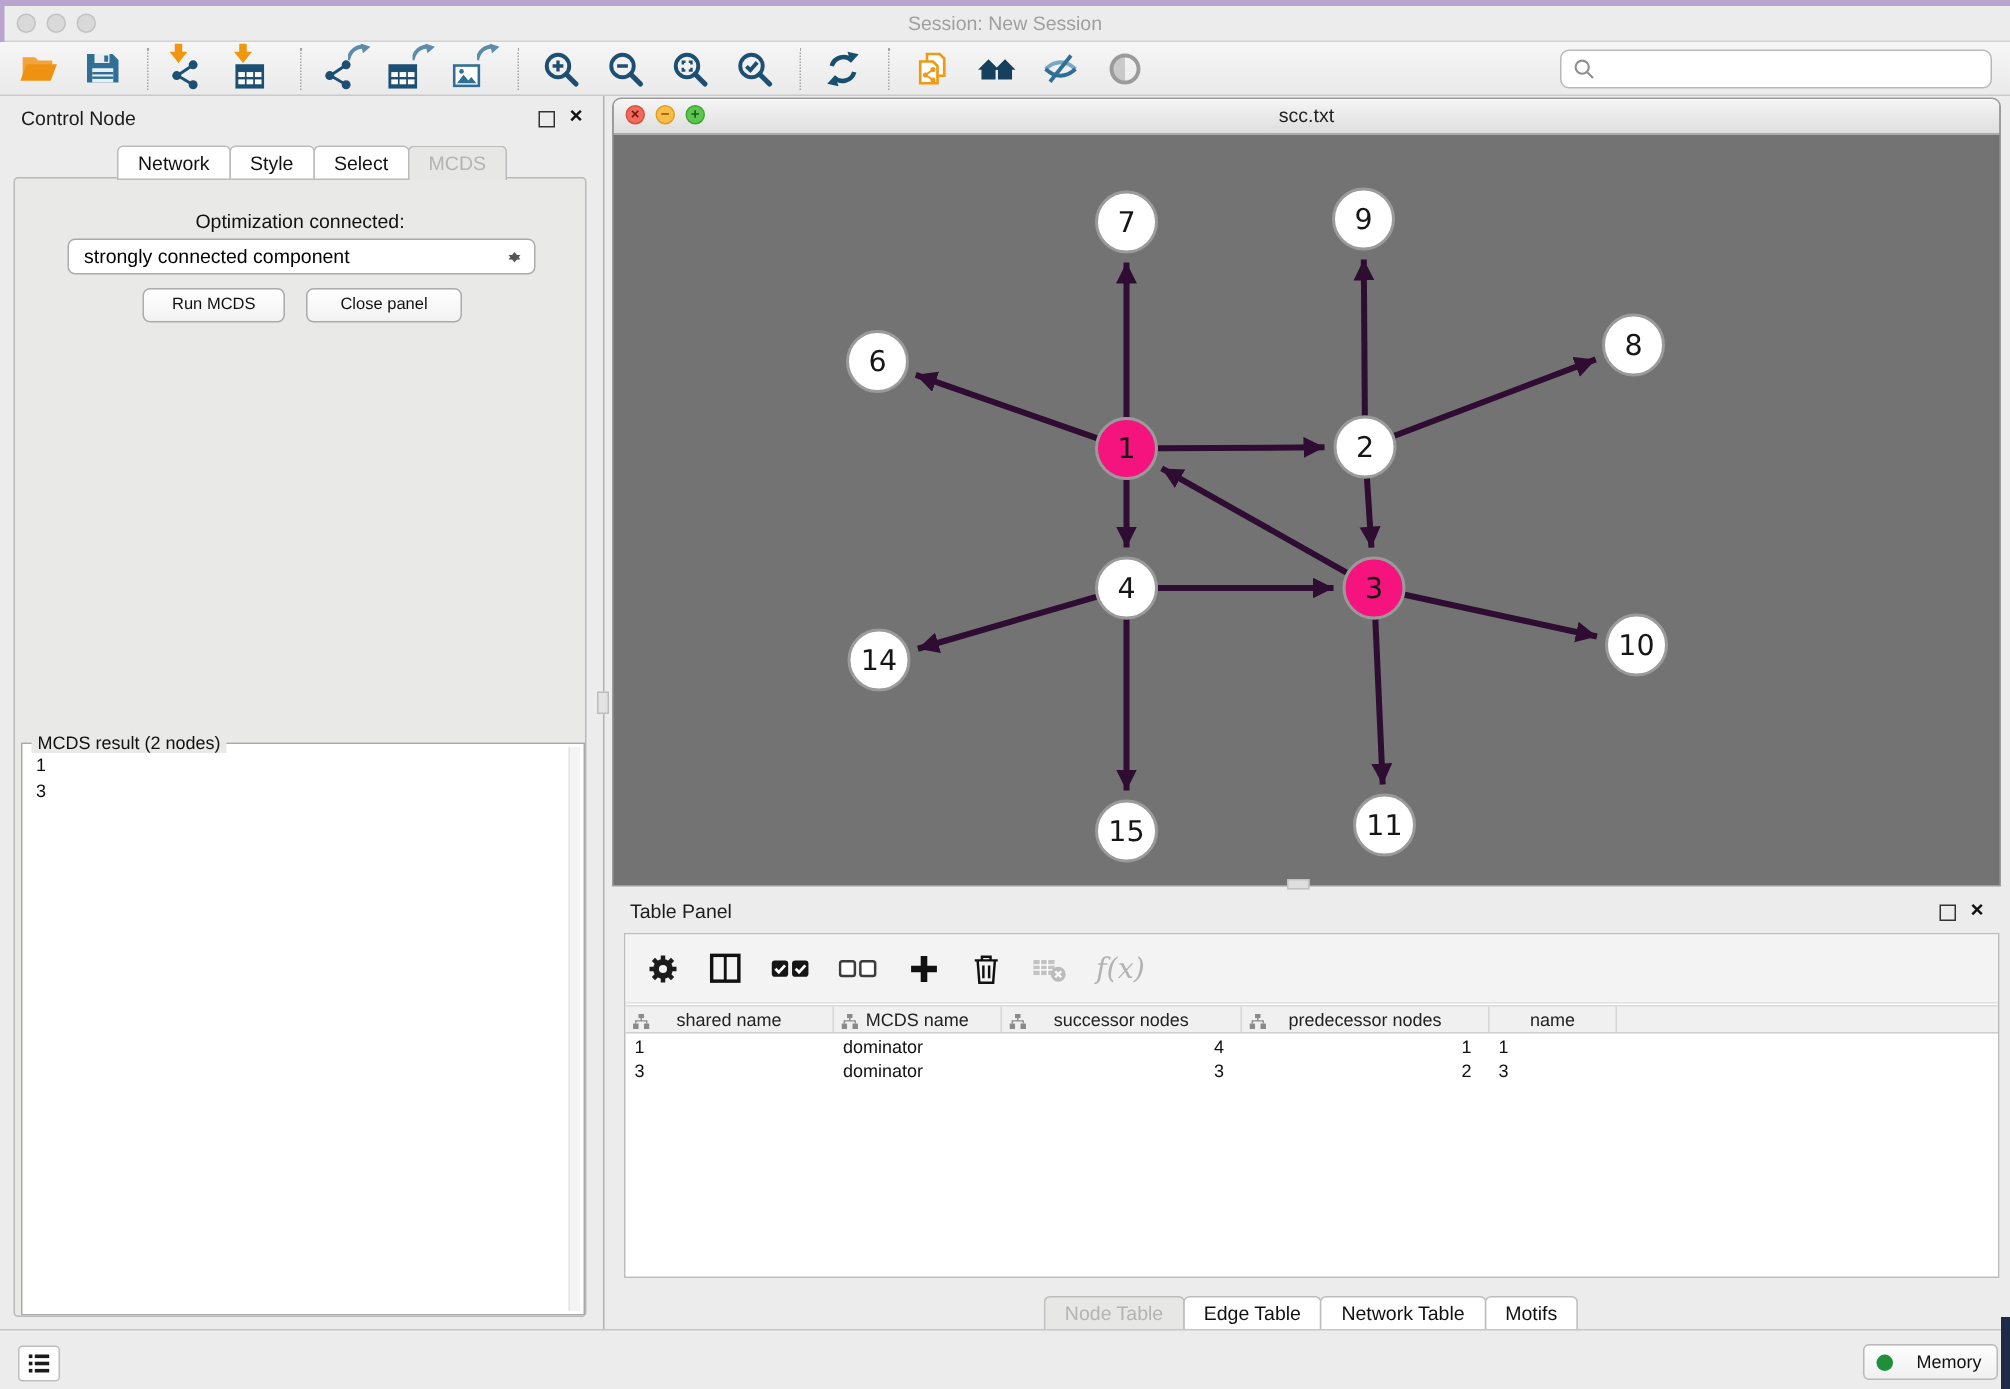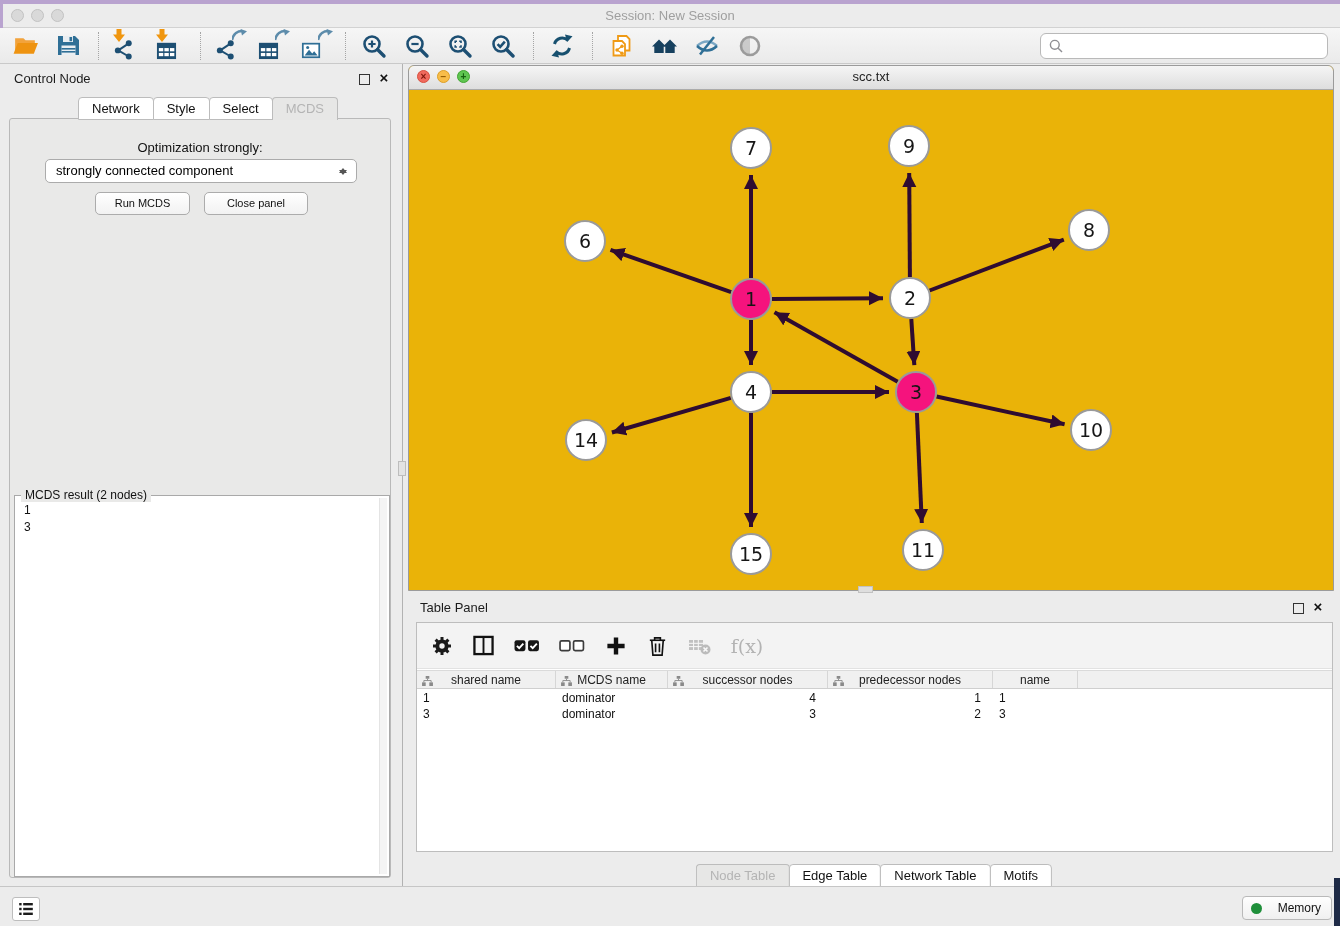--- a/index.html
+++ b/index.html
@@ -57,42 +57,42 @@
   .legend { position:absolute; left:6px; top:-8px; background:#e9e9e8; padding:0 4px; font-size:12px; color:#111; white-space:nowrap; }
   .result-text { position:absolute; left:9px; top:6px; font-size:12px; line-height:17px; color:#111; }
   .scroll-track { position:absolute; right:2px; top:2px; bottom:2px; width:7px; background:#f4f4f4; border-left:1px solid #e4e4e4; }
 
   
   .v-splitter-line { position:absolute; left:402px; top:64px; width:1px; height:822px; background:#b2b2b2; }
   .v-handle { position:absolute; left:398px; top:461px; width:8px; height:15px; background:#e3e3e3; border:1px solid #bdbdbd; box-sizing:border-box; }
   .h-handle { position:absolute; left:858px; top:586px; width:15px; height:7px; background:#dedede; border:1px solid #c2c2c2; box-sizing:border-box; }
 
   
-  .network-window { position:absolute; left:408px; top:65px; width:926px; height:526px; background:#eab308;
+  .network-window { position:absolute; left:408px; top:65px; width:926px; height:526px; background:#737373;
                     border:1px solid #9b9b9b; border-radius:6px 6px 0 0; box-sizing:border-box; overflow:hidden; }
   .net-titlebar { position:relative; height:23px; background:linear-gradient(#f5f5f5,#dedede); border-bottom:1px solid #ababab; }
   .net-traffic { position:absolute; left:8px; top:4px; display:flex; gap:7px; z-index:2; }
   .nt { width:13px; height:13px; border-radius:50%; box-sizing:border-box; font-size:10px; line-height:11px; text-align:center; font-weight:bold; }
   .nt.red    { background:#f06a5e; border:1px solid #d8503f; color:#7e150b; }
   .nt.yellow { background:#f8bd49; border:1px solid #dd9f27; color:#935c00; }
   .nt.green  { background:#5fc551; border:1px solid #42a532; color:#15610f; }
   .nt.red::before    { content:"\00D7"; }
   .nt.yellow::before { content:"\2212"; }
   .nt.green::before  { content:"+"; }
   .net-title { position:absolute; left:0; right:0; top:0; height:22px; line-height:22px; text-align:center; font-size:13px; color:#222; }
   svg.graph { display:block; }
   svg.graph text { font-family:"DejaVu Sans",sans-serif; font-size:19px; fill:#161616; }
 
   
   .table-panel { position:absolute; left:408px; top:595px; width:932px; height:291px; }
   .tp-box { position:absolute; left:8px; top:27px; width:917px; height:230px; background:#fff; border:1px solid #bdbdbd; box-sizing:border-box; }
   .tp-toolbar { position:absolute; left:0; top:0; width:100%; height:46px; background:#f3f3f3; border-bottom:1px solid #e2e2e2;
                 display:flex; align-items:center; padding-left:12px; gap:17px; box-sizing:border-box; }
   .tp-icon { width:25px; height:25px; display:flex; align-items:center; justify-content:center; }
-  .fx { font-family:"DejaVu Serif","Liberation Serif",serif; font-size:19px; color:#b3b3b3; }
+  .fx { font-family:"DejaVu Serif","Liberation Serif",serif; font-style:italic; font-size:19px; color:#b3b3b3; }
   .thead { position:absolute; left:0; top:47px; width:100%; height:19px; background:#f0f0f0;
            border-top:1px solid #dadada; border-bottom:1px solid #cfcfcf; display:flex; box-sizing:border-box; }
   .th { position:relative; display:flex; align-items:center; justify-content:center; font-size:12px; color:#222;
         border-right:1px solid #d6d6d6; box-sizing:border-box; height:100%; }
   .th-ic { position:absolute; left:5px; top:4px; }
   .tbody { position:absolute; left:0; top:67px; width:100%; }
   .tr { display:flex; height:16px; line-height:16px; font-size:12px; color:#111; }
   .td { box-sizing:border-box; padding:0 12px 0 6px; overflow:hidden; }
   .table-tabs { position:absolute; left:50%; top:269px; transform:translateX(-50%); display:flex; align-items:flex-end; }
 
@@ -307,21 +307,21 @@
     <div class="panel-title">Control Node</div>
     <div class="float-btn" style="right:30px; top:10px;"></div>
     <div class="close-btn" style="right:9px; top:6px;"></div>
     <div class="control-tabs">
         <div class="tab">Network</div>
         <div class="tab">Style</div>
         <div class="tab">Select</div>
         <div class="tab active">MCDS</div>
       </div>
     <div class="cp-box">
-      <div class="opt-label">Optimization strongly:</div>
+      <div class="opt-label">Optimization connected:</div>
       <div class="opt-select">
         <span>strongly connected component</span>
         <span class="stepper"></span>
       </div>
       <div class="btn btn-run">Run MCDS</div>
       <div class="btn btn-close">Close panel</div>
       <div class="fieldset">
         <div class="legend">MCDS result (2 nodes)</div>
         <div class="result-text">
             <div>1</div>

